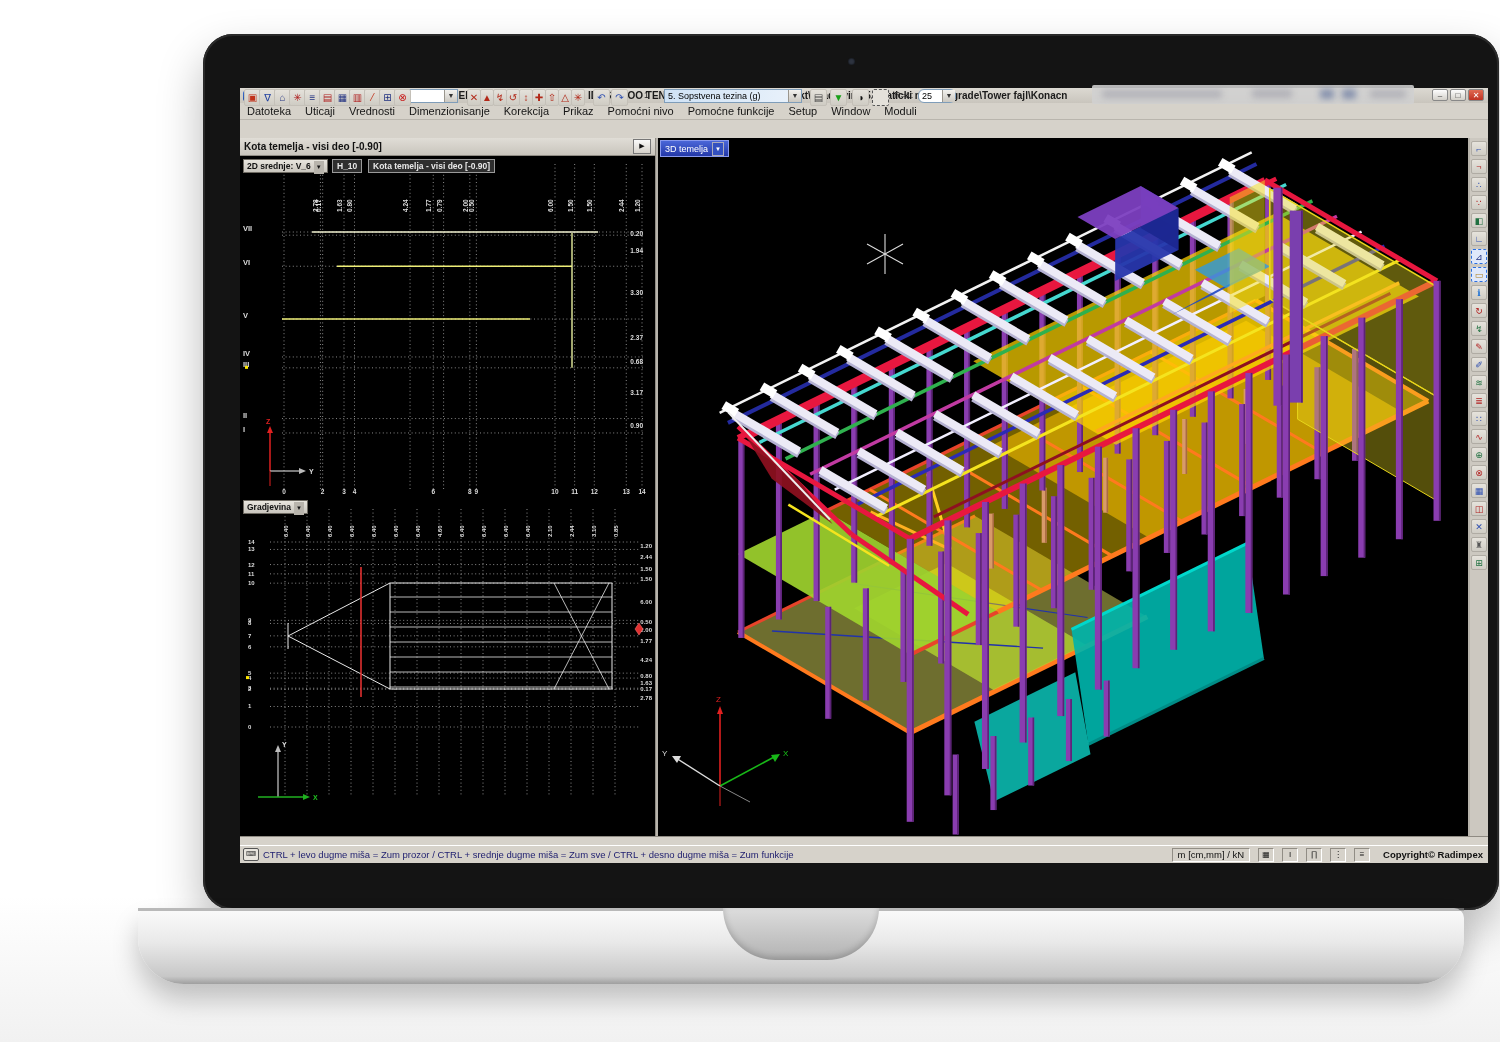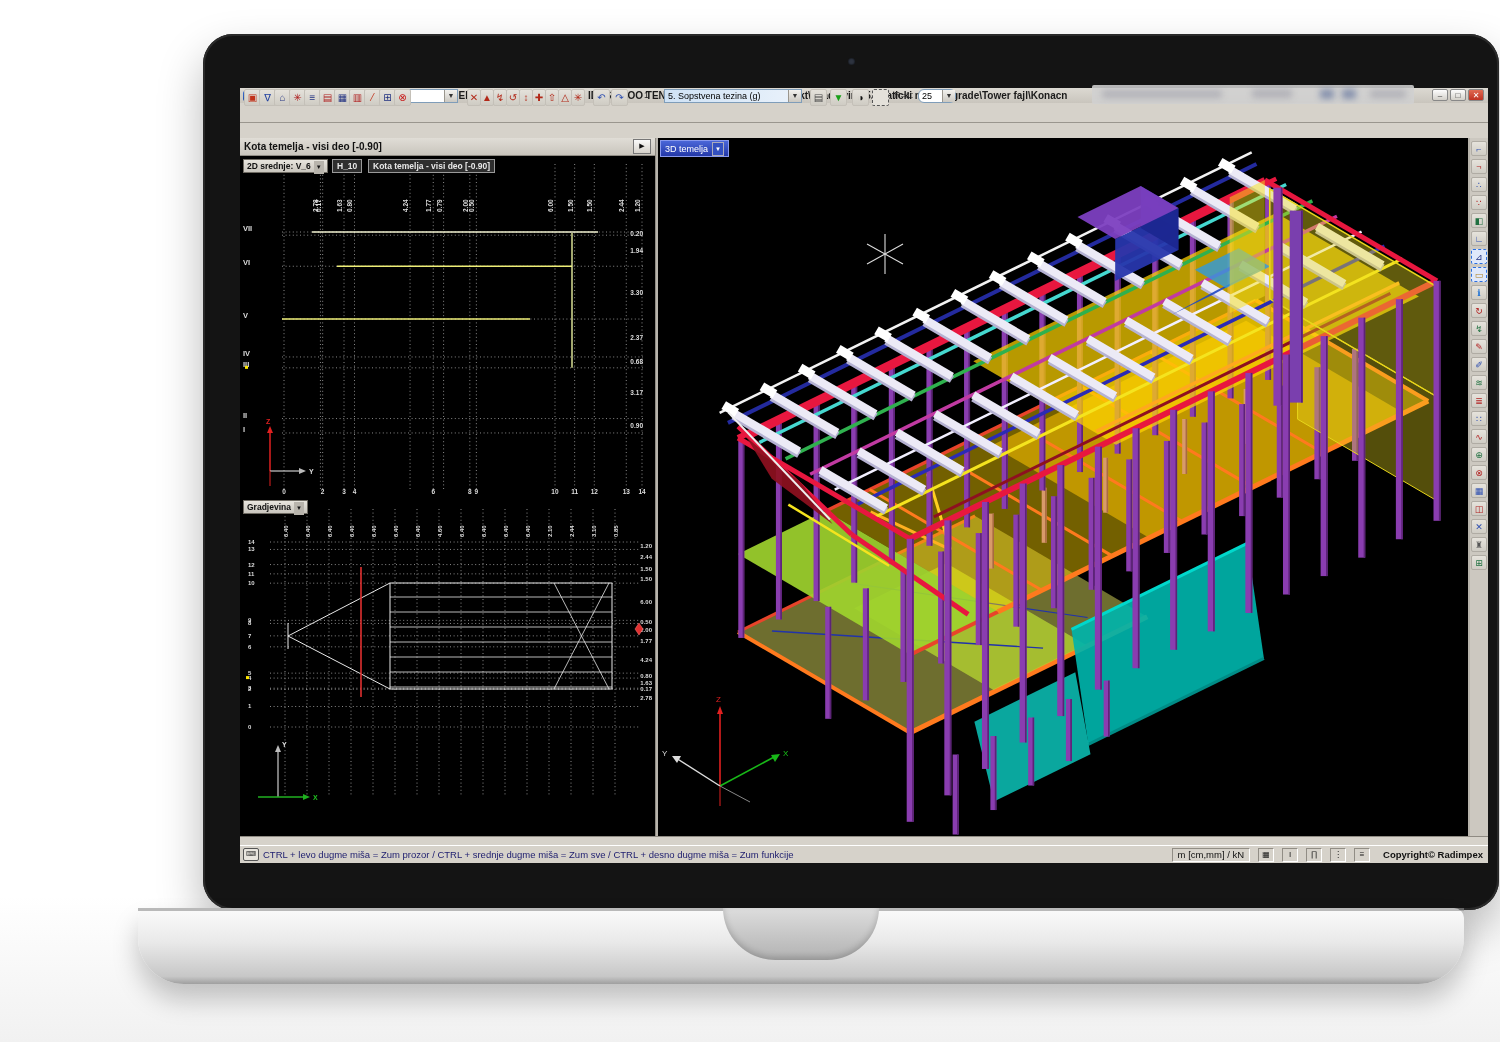--- a/index.html
+++ b/index.html
@@ -94,20 +94,33 @@
         <div class="smudge" style="left:250px;top:4px;width:14px;height:10px;opacity:.7;background:#6a7aa0;"></div>
         <div class="smudge" style="left:278px;top:5px;width:36px;height:8px;"></div>
       </div>
       <div id="winbtns">
         <div class="winbtn">–</div>
         <div class="winbtn">□</div>
         <div class="winbtn close">✕</div>
       </div>
     </div>
 
+    <div id="menubar">
+        <div class="menuitem">Datoteka</div>
+        <div class="menuitem">Uticaji</div>
+        <div class="menuitem">Vrednosti</div>
+        <div class="menuitem">Dimenzionisanje</div>
+        <div class="menuitem">Korekcija</div>
+        <div class="menuitem">Prikaz</div>
+        <div class="menuitem">Pomoćni nivo</div>
+        <div class="menuitem">Pomoćne funkcije</div>
+        <div class="menuitem">Setup</div>
+        <div class="menuitem">Window</div>
+        <div class="menuitem">Moduli</div>
+      </div>
 
     <div id="toolbar">
       <div class="combo" style="left:168px;width:50px;">
           <span class="dd">▼</span>
         </div>
       <span class="tlabel" style="left:404px;">1</span>
       <div class="combo" style="left:424px;width:138px;background:linear-gradient(90deg,#cfe2f5,#eaf2fb);">
         <span>5. Sopstvena tezina  (g)</span>
         <span class="dd">▼</span>
       </div>

